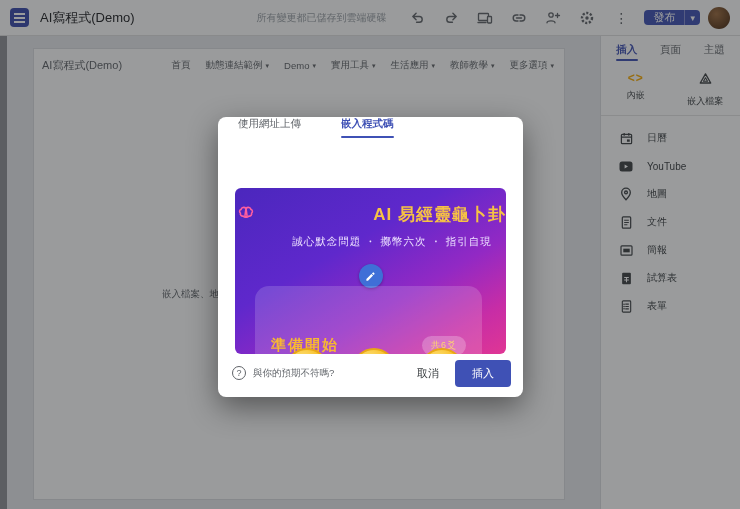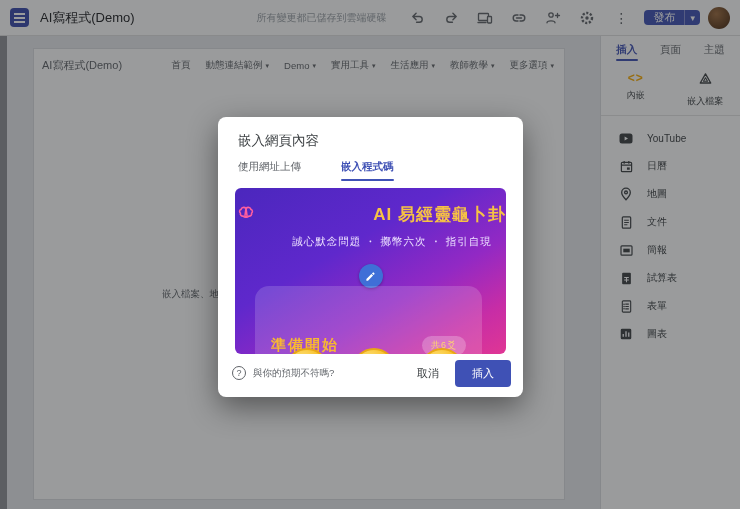--- a/index.html
+++ b/index.html
@@ -202,39 +202,39 @@
               <path d="M8 2 L13.6 11.8 H2.4 Z"></path>
               <path d="M8 6.2 L10.2 10 H5.8 Z" stroke-width="1.1"></path>
             </svg>
         </span>
         <span class="sb-tile-label">嵌入檔案</span>
       </div>
     </div>
     <div class="sb-list">
       <div class="sb-item">
         <span class="sb-icon">
-          <svg width="14" height="11" viewBox="0 0 14 11">
-              <rect x="0.5" y="0.5" width="13" height="10" rx="2.5" fill="#3c4043"></rect>
-              <path d="M5.6 3.4 L9 5.5 L5.6 7.6 Z" fill="#fff"></path>
-            </svg>
-        </span>
-        <span class="sb-item-label">YouTube</span>
-      </div>
-      <div class="sb-item">
-        <span class="sb-icon">
           <svg width="13" height="13" viewBox="0 0 14 14" fill="none" stroke="#3c4043" stroke-width="1.3">
               <rect x="1.5" y="2.5" width="11" height="10" rx="1"></rect>
               <path d="M4.5 1 v3 M9.5 1 v3 M1.5 5.5 h11"></path>
               <rect x="7.5" y="8" width="3" height="2.5" fill="#3c4043" stroke="none"></rect>
             </svg>
         </span>
         <span class="sb-item-label">日曆</span>
       </div>
       <div class="sb-item">
         <span class="sb-icon">
+          <svg width="14" height="11" viewBox="0 0 14 11">
+              <rect x="0.5" y="0.5" width="13" height="10" rx="2.5" fill="#3c4043"></rect>
+              <path d="M5.6 3.4 L9 5.5 L5.6 7.6 Z" fill="#fff"></path>
+            </svg>
+        </span>
+        <span class="sb-item-label">YouTube</span>
+      </div>
+      <div class="sb-item">
+        <span class="sb-icon">
           <svg width="12" height="14" viewBox="0 0 12 14" fill="none" stroke="#3c4043" stroke-width="1.3">
               <path d="M6 1.2 a4.3 4.3 0 0 1 4.3 4.3 c0 2.8-4.3 7.3-4.3 7.3 S1.7 8.3 1.7 5.5 A4.3 4.3 0 0 1 6 1.2 Z"></path>
               <circle cx="6" cy="5.4" r="1.4"></circle>
             </svg>
         </span>
         <span class="sb-item-label">地圖</span>
       </div>
       <div class="sb-item">
         <span class="sb-icon">
           <svg width="11" height="13" viewBox="0 0 11 14" fill="none" stroke="#3c4043" stroke-width="1.3">
@@ -265,36 +265,26 @@
       <div class="sb-item">
         <span class="sb-icon">
           <svg width="11" height="13" viewBox="0 0 11 14" fill="none" stroke="#3c4043" stroke-width="1.2">
               <rect x="1" y="1" width="9" height="12" rx="1"></rect>
               <path d="M4.2 4.5 h3.8 M4.2 7 h3.8 M4.2 9.5 h3.8"></path>
               <path d="M2.8 4.5 h0.1 M2.8 7 h0.1 M2.8 9.5 h0.1" stroke-width="1.6" stroke-linecap="round"></path>
             </svg>
         </span>
         <span class="sb-item-label">表單</span>
       </div>
-      <div class="sb-item">
-        <span class="sb-icon">
-          <svg width="12" height="12" viewBox="0 0 13 13">
-              <rect x="0.8" y="0.8" width="11.4" height="11.4" rx="1.5" fill="#3c4043"></rect>
-              <path d="M3.5 9.5 V6.5 M6.5 9.5 V3.5 M9.5 9.5 V5" stroke="#fff" stroke-width="1.4" fill="none"></path>
-            </svg>
-        </span>
-        <span class="sb-item-label">圖表</span>
-      </div>
     </div>
   </div>
 
   <div class="overlay"></div>
 
   <div class="modal">
-    <div class="modal-title">嵌入網頁內容</div>
     <div class="modal-tabs">
       <div class="m-tab">使用網址上傳</div>
       <div class="m-tab active">嵌入程式碼</div>
     </div>
 
     <div class="preview">
       <div class="pv-title-row">
         <span>
           <svg width="22" height="16" viewBox="0 0 20 15" fill="none" stroke="#ff5f9e" stroke-width="1.5" stroke-linecap="round" stroke-linejoin="round">
               <path d="M10 3.2 c-1.7-1.7-4.4-.9-4.7 1.1 -1.5.3-1.8 2.5-.5 3.3 -.6 1.6 1 3.1 2.6 2.8 .8 1.4 2.9 1.3 3.6-.1 Z"></path>

